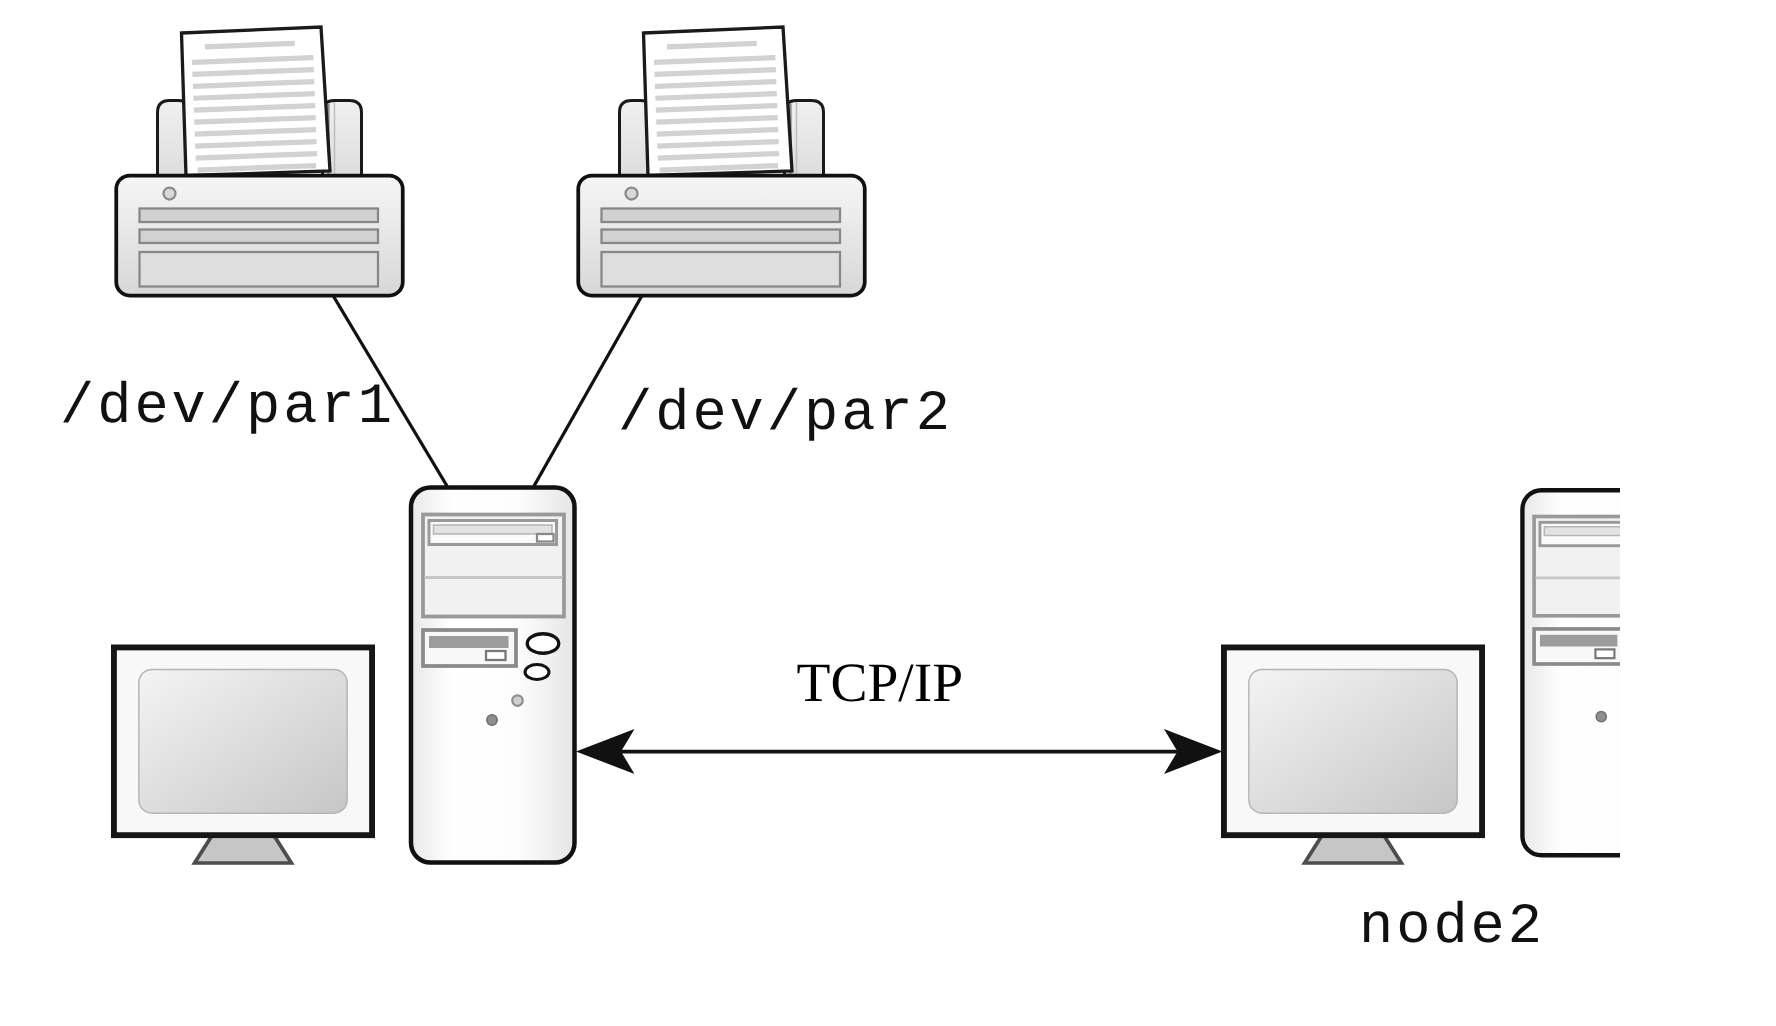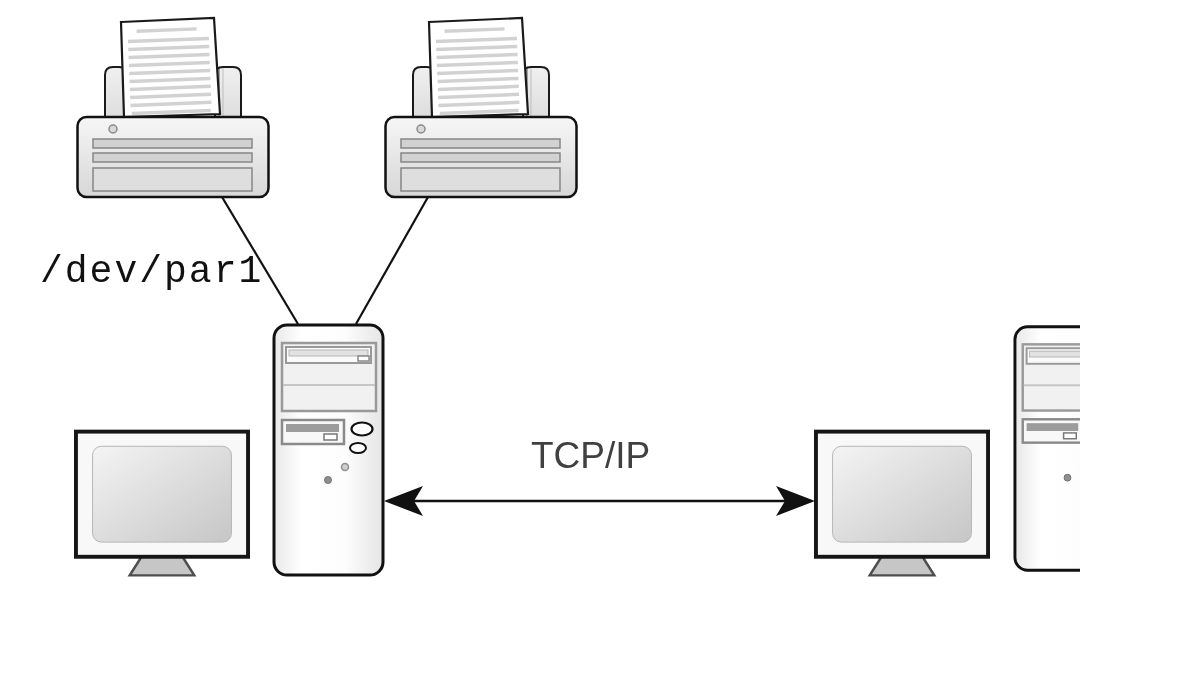--- a/index.html
+++ b/index.html
@@ -13,24 +13,24 @@
   .abs{position:absolute;}
   .mono-label{
     font-family:"Liberation Mono","DejaVu Sans Mono",monospace;
     font-size:38px;
     letter-spacing:2px;
     line-height:1.05;
     color:#111;
     white-space:nowrap;
   }
   .sans-label{
-    font-family:Liberation Sans, sans-serif;
+    font-family:Liberation Serif, serif;
     font-size:37px;
     line-height:1.05;
-    color:#404040;
+    color:#000000;
     white-space:nowrap;
   }
   svg{display:block;}
   #connector-layer{pointer-events:none;}
 </style>
 </head>
 <body>
 
 <div id="canvas">
 
@@ -186,18 +186,20 @@
     <line x1="428" y1="197" x2="356" y2="324" stroke="#111" stroke-width="2.2"></line>
     <g>
       <line x1="398" y1="501" x2="800" y2="501" stroke="#111" stroke-width="2.5"></line>
       <polygon points="384,501 423,486 414,501 423,516" fill="#111"></polygon>
       <polygon points="815,501 776,486 785,501 776,516" fill="#111"></polygon>
     </g>
   </svg>
 
   <div class="abs mono-label" style="left:40px;top:252px;">/dev/par1</div>
 
+  <div class="abs mono-label" style="left:412px;top:257px;">/dev/par2</div>
 
   <div class="abs sans-label" style="left:531px;top:437px;">TCP/IP</div>
 
 
+  <div class="abs mono-label" style="left:906px;top:599px;">node2</div>
 
 </div>
 
 </body></html>

